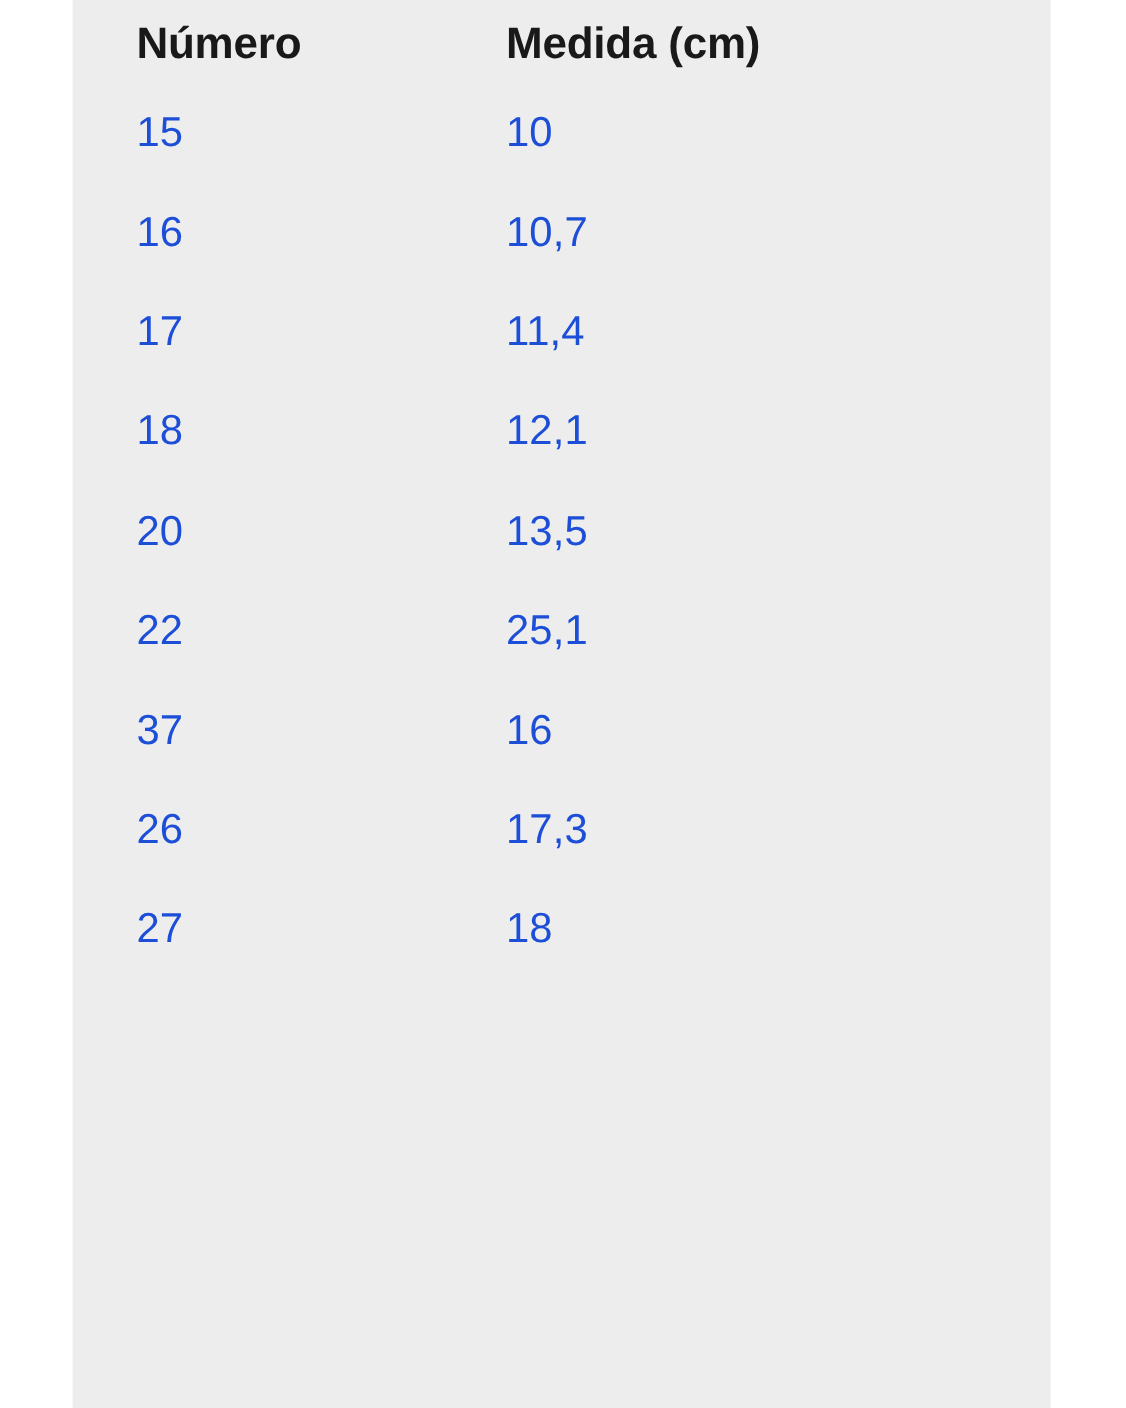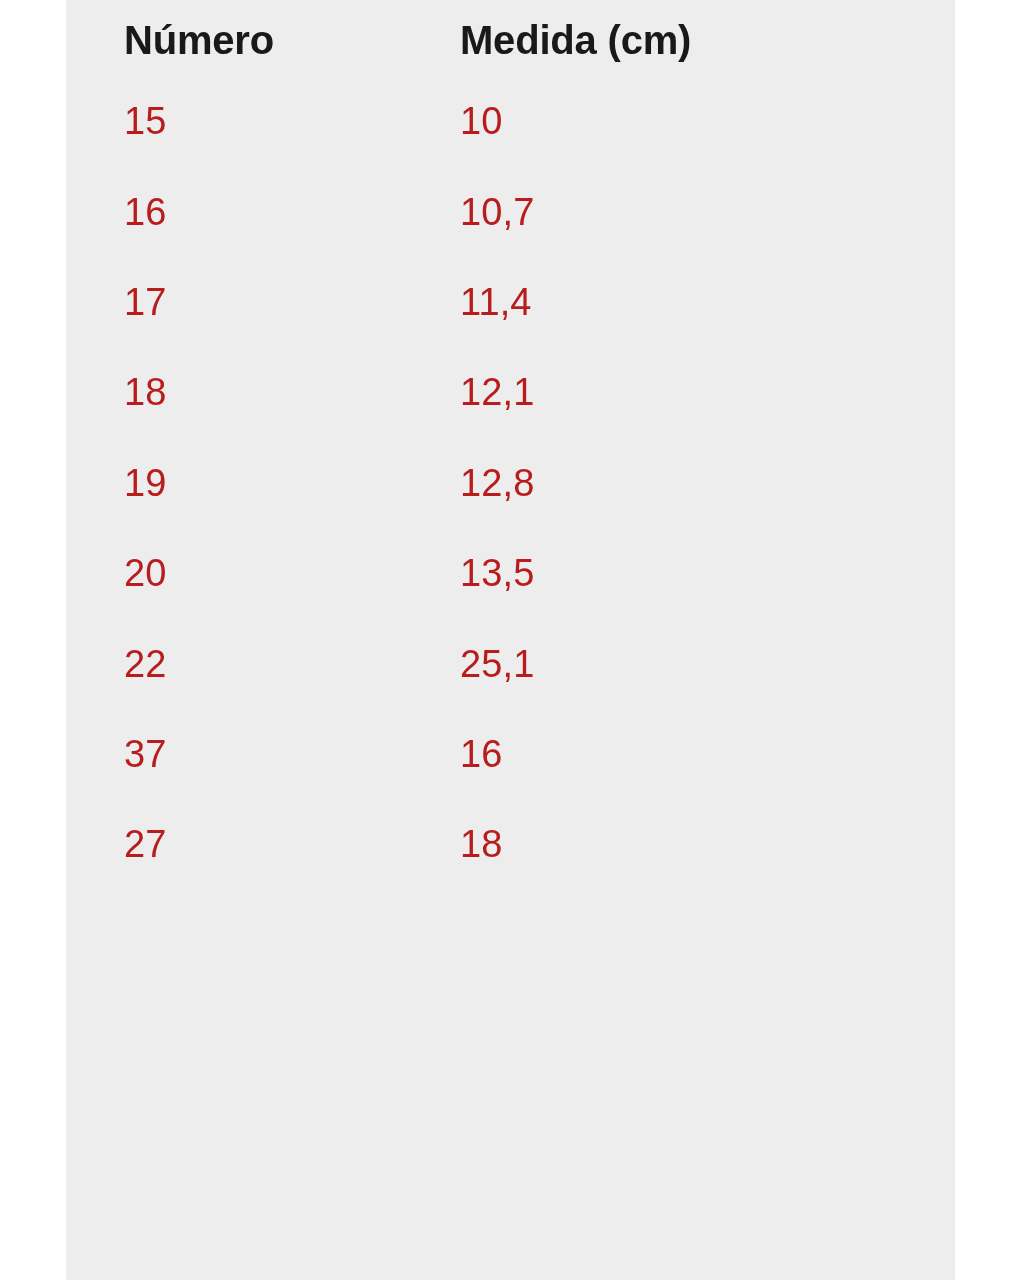--- a/index.html
+++ b/index.html
@@ -63,21 +63,21 @@
     letter-spacing: -0.2px;
     line-height: 1;
     padding-top: 4px;
     margin-left: 12px;
   }
 
   .size-table tbody td {
     height: 90.4px;
     font-size: 38px;
     font-weight: normal;
-    color: #b91c1c;
+    color: #1d4ed8;
     letter-spacing: 0.1px;
     line-height: 1;
   }
 </style>
 </head>
 <body>
 
 <div class="page">
   <div class="panel">
 
@@ -103,36 +103,36 @@
         </tr>
         <tr>
           <td>17</td>
           <td>11,4</td>
         </tr>
         <tr>
           <td>18</td>
           <td>12,1</td>
         </tr>
         <tr>
-          <td>19</td>
-          <td>12,8</td>
-        </tr>
-        <tr>
           <td>20</td>
           <td>13,5</td>
         </tr>
         <tr>
           <td>22</td>
           <td>25,1</td>
         </tr>
         <tr>
           <td>37</td>
           <td>16</td>
         </tr>
         <tr>
+          <td>26</td>
+          <td>17,3</td>
+        </tr>
+        <tr>
           <td>27</td>
           <td>18</td>
         </tr>
       </tbody>
     </table>
 
   </div>
 </div>
 
 </body></html>

